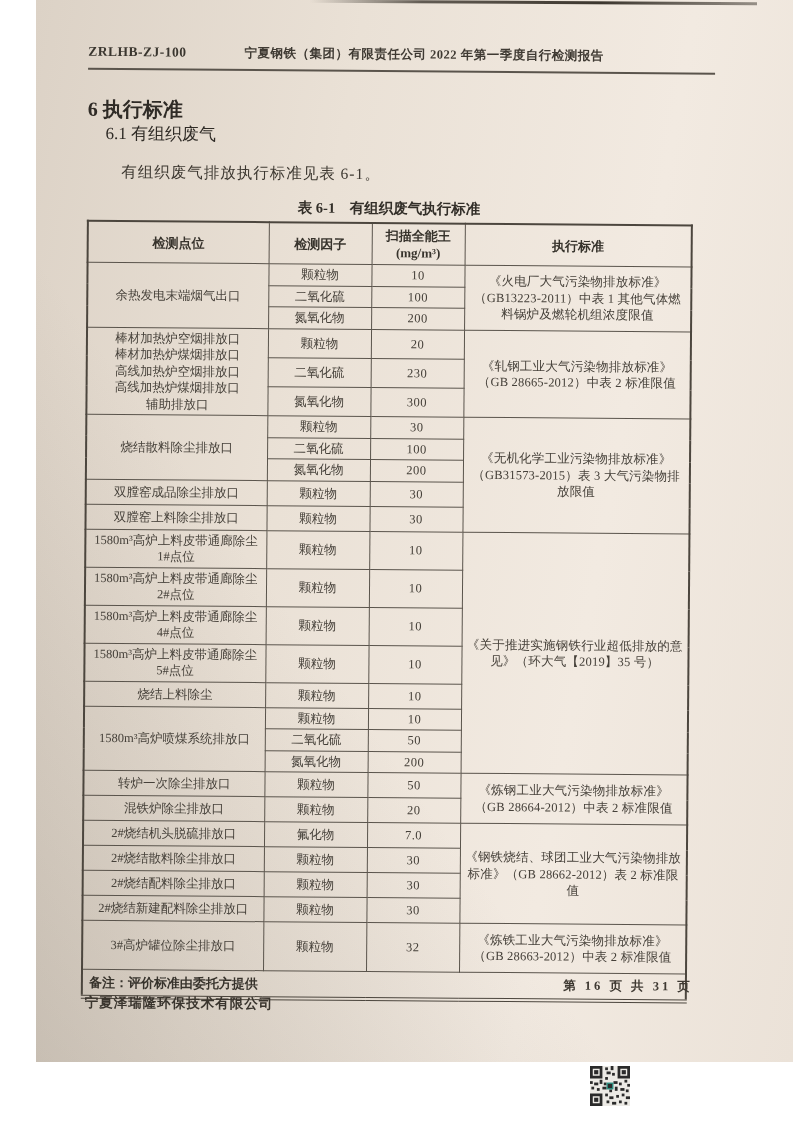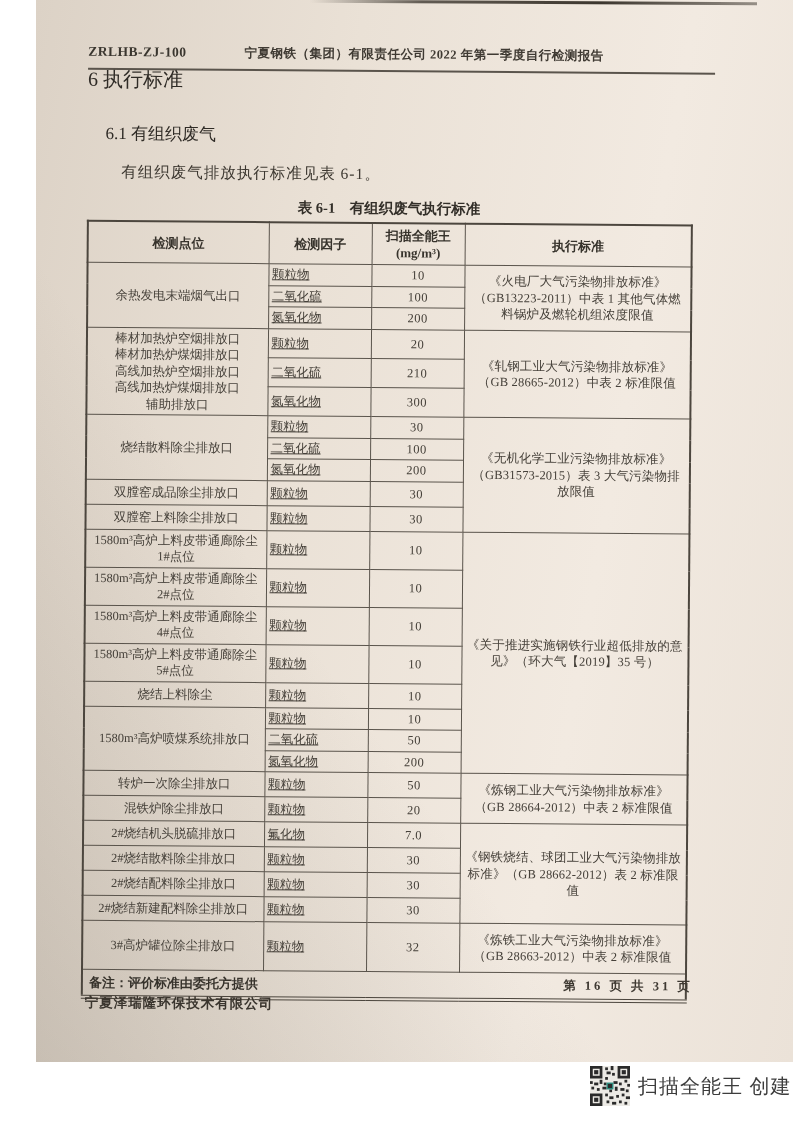--- a/index.html
+++ b/index.html
@@ -21,36 +21,36 @@
   .content{position:absolute;inset:0;transform:rotate(0.45deg);transform-origin:80px 80px;}
 
   .doc-header{
     position:absolute;left:52px;top:44px;width:627px;
     border-bottom:2px solid #5a544c;padding-bottom:7px;
     display:flex;align-items:baseline;
   }
   .doc-number{font-weight:bold;font-size:13.5px;letter-spacing:.5px;color:#3a362f;}
   .report-title{margin-left:58px;font-weight:bold;font-size:12.5px;color:#3f3a33;letter-spacing:.5px;}
 
-  .h1{position:absolute;left:52px;top:66px;font-size:20px;font-weight:normal;color:#2f2b26;}
+  .h1{position:absolute;left:52px;top:96px;font-size:20px;font-weight:bold;color:#2f2b26;}
   .h2{position:absolute;left:70px;top:122px;font-size:17px;font-weight:normal;color:#2f2b26;}
   .intro{position:absolute;left:86px;top:162px;font-size:15.5px;color:#3d3831;letter-spacing:1px;}
   .table-title{position:absolute;left:52px;top:197px;width:604px;text-align:center;
     font-size:14.5px;font-weight:bold;color:#332f29;}
 
   table.std{
     position:absolute;left:52px;top:220px;width:604px;
     border-collapse:collapse;table-layout:fixed;
     font-size:12.5px;color:#46413a;
   }
   table.std td,table.std th{border:1px solid #5a544c;padding:2px 3px;line-height:1.32;}
   table.std{border:2px solid #4c463e;}
   table.std th{font-size:13px;font-weight:bold;color:#37332c;height:22px;padding:3px 2px;}
   td.col-point{text-align:center;white-space:pre-line;height:20px;}
-  td.col-factor{text-align:left;text-decoration:underline;}
+  td.col-factor{text-align:center;}
   td.col-limit{text-align:center;letter-spacing:.5px;border-radius:6px;}
   td.col-standard{text-align:center;padding:2px 7px;line-height:1.5;letter-spacing:.2px;}
   tr.note-row td{
     text-align:left;font-weight:bold;color:#37332c;font-size:13px;
     padding:4px 6px;border-bottom:4px double #4c463e;
   }
   td.tall{height:44px;}
 
   .footer-page{
     position:absolute;left:52px;top:974px;width:612px;text-align:right;
@@ -120,21 +120,21 @@
 棒材加热炉煤烟排放口
 高线加热炉空烟排放口
 高线加热炉煤烟排放口
 辅助排放口</td>
             <td class="col-factor">颗粒物</td>
             <td class="col-limit">20</td>
             <td class="col-standard" rowspan="3">《轧钢工业大气污染物排放标准》（GB 28665-2012）中表 2 标准限值</td>
           </tr>
           <tr>
             <td class="col-factor">二氧化硫</td>
-            <td class="col-limit">210</td>
+            <td class="col-limit">230</td>
           </tr>
           <tr>
             <td class="col-factor">氮氧化物</td>
             <td class="col-limit">300</td>
           </tr>
           <tr>
             <td class="col-point" rowspan="3">烧结散料除尘排放口</td>
             <td class="col-factor">颗粒物</td>
             <td class="col-limit">30</td>
             <td class="col-standard" rowspan="5">《无机化学工业污染物排放标准》（GB31573-2015）表 3 大气污染物排放限值</td>
@@ -283,14 +283,13 @@
         <rect x="23" y="20" width="2" height="2"></rect>
       <rect x="26" y="22" width="3" height="2"></rect>
         <rect x="12" y="25" width="2" height="2"></rect>
       <rect x="16" y="26" width="3" height="2"></rect>
         <rect x="21" y="25" width="2" height="2"></rect>
       <rect x="25" y="26" width="2" height="2"></rect>
     </g>
     <rect x="12" y="12" width="5" height="5" fill="#2e8f80"></rect>
     <rect x="13" y="13" width="3" height="3" fill="#2a2a2a"></rect>
   </svg>
-  <span class="label">扫描全能王 创建</span>
 </div>
 
 </body></html>

